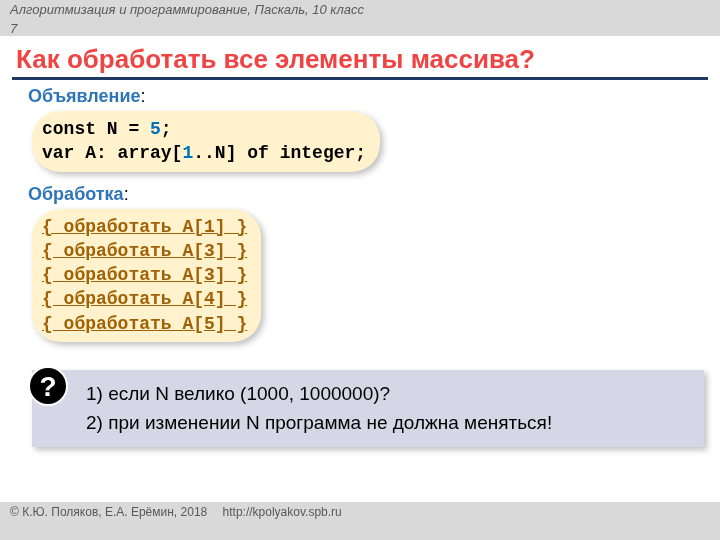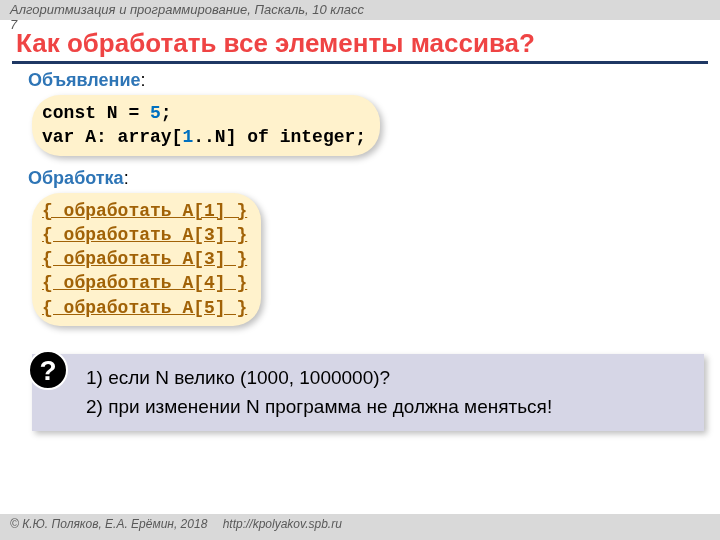--- a/index.html
+++ b/index.html
@@ -5,21 +5,21 @@
   * { box-sizing: border-box; margin: 0; padding: 0; }
   body {
     width: 720px;
     height: 540px;
     font-family: Arial, sans-serif;
     background: #fff;
     position: relative;
     overflow: hidden;
   }
   .topbar {
-    height: 20px;
+    height: 36px;
     background: #d9d9d9;
     color: #595959;
     font-style: italic;
     font-size: 13px;
     padding: 2px 10px 0 10px;
     display: flex;
     justify-content: space-between;
     flex-direction: column;
   }
   .slide-title {
@@ -81,24 +81,23 @@
     font-weight: bold;
     text-align: center;
     line-height: 38px;
     border: 2px solid #fff;
   }
   .footer {
     position: absolute;
     bottom: 0;
     left: 0;
     right: 0;
-    height: 26px;
+    height: 38px;
     background: #d9d9d9;
     color: #595959;
-    font-style: italic;
     font-size: 12px;
     padding: 3px 10px 0 10px;
   }
   .footer a { color: #595959; text-decoration: none; margin-left: 12px; }
 </style>
 </head>
 <body>
 
 <div class="topbar">
   <span>Алгоритмизация и программирование, Паскаль, 10 класс</span>

